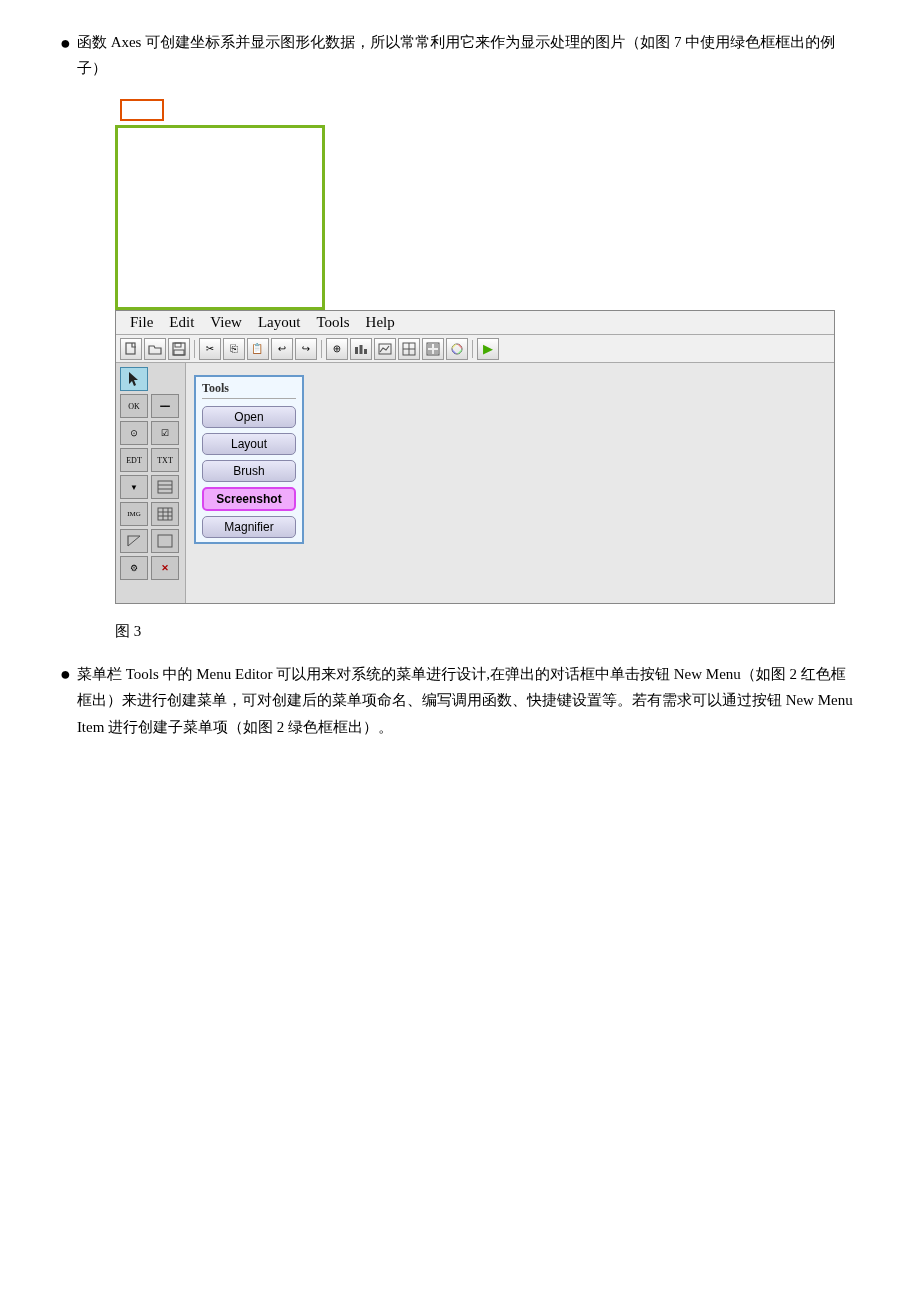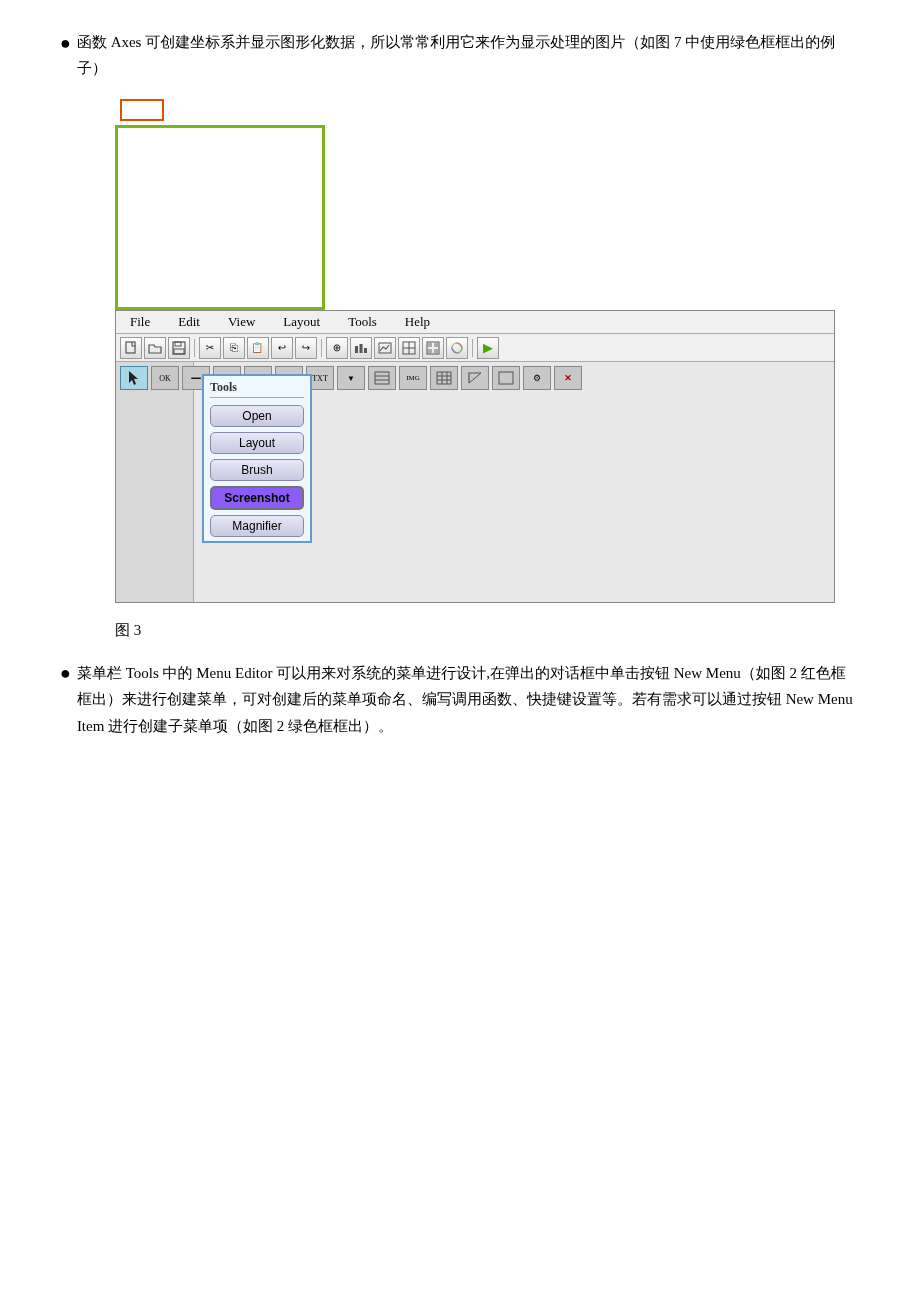--- a/index.html
+++ b/index.html
@@ -67,23 +67,23 @@
       padding: 0 6px;
       font-size: 11px;
       color: #111;
       border-bottom: 1px solid #888;
     }
 
     .win-menubar {
       background: #f0f0f0;
       border-bottom: 1px solid #aaa;
       display: flex;
-      gap: 12px;
+      gap: 0;
       padding: 2px 6px;
-      font-size: 13px;
+      font-size: 15px;
     }
 
     .win-menubar span {
       padding: 1px 8px;
       cursor: default;
       text-underline-offset: 2px;
     }
 
     .win-menubar span:first-child { text-decoration: none; }
 
@@ -116,26 +116,26 @@
       margin: 0 2px;
     }
 
     .win-body {
       display: flex;
       background: #e8e8e8;
       height: 240px;
     }
 
     .left-panel {
-      width: 78px;
+      width: 70px;
       background: #d8d8d8;
       border-right: 1px solid #aaa;
       padding: 4px;
       display: flex;
-      flex-direction: row;
+      flex-direction: column;
       gap: 3px;
     }
 
     .tool-row {
       display: flex;
       gap: 3px;
     }
 
     .tool-btn {
       width: 28px;
@@ -181,22 +181,22 @@
       background: linear-gradient(to bottom, #e8e8f8 0%, #c8c8e0 100%);
       border: 1px solid #8888aa;
       padding: 3px 6px;
       font-size: 12px;
       cursor: pointer;
       text-align: center;
       border-radius: 5px;
     }
 
     .tools-tool-btn.screenshot-btn {
-      background: #8b5cf6;
-      border: 2px solid #737373;
+      background: #f0abfc;
+      border: 2px solid #d946ef;
       font-weight: bold;
     }
 
     .main-canvas {
       flex: 1;
       background: #ffffff;
       position: relative;
       overflow: hidden;
     }
 

